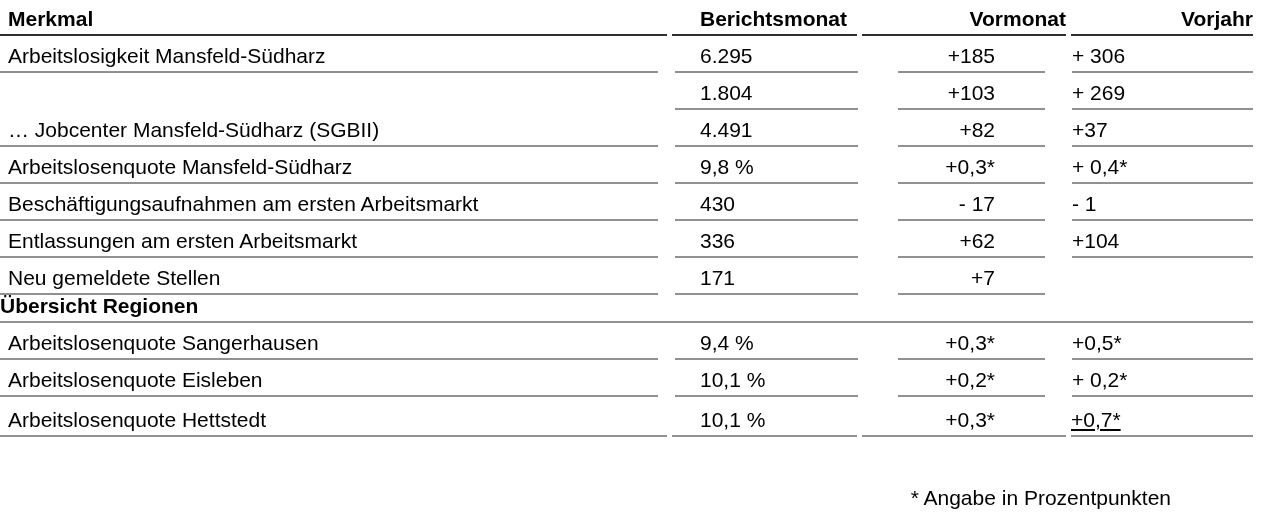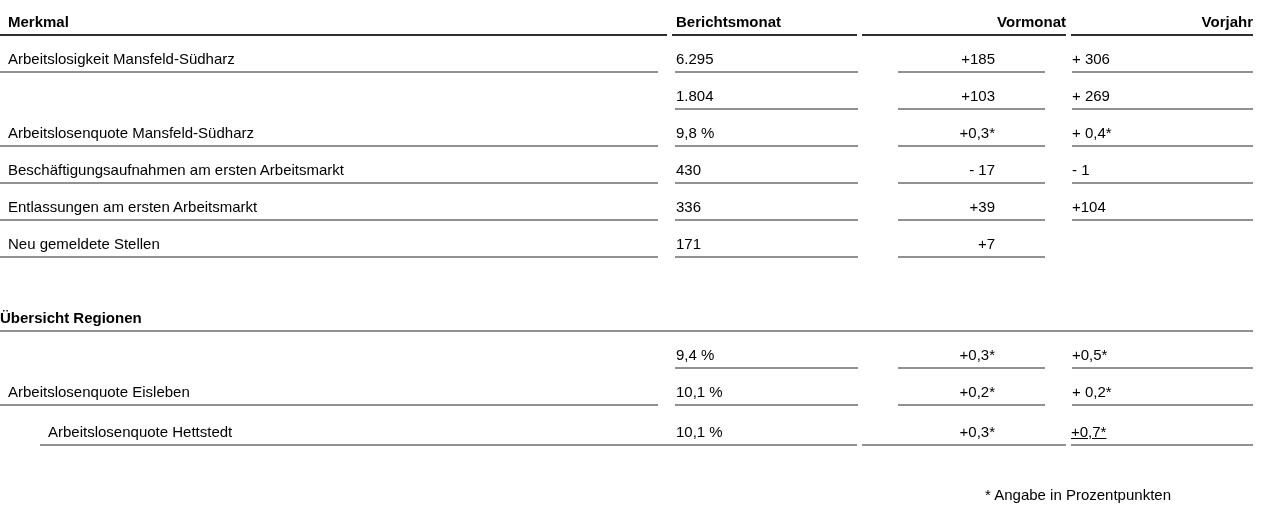--- a/index.html
+++ b/index.html
@@ -1,48 +1,48 @@
 <!DOCTYPE html>
 <html><head>
 <meta charset="utf-8">
 <style>
   * { margin:0; padding:0; box-sizing:border-box; }
   html,body { background:#ffffff; }
   .page {
     position:relative; width:1280px; height:531px; background:#ffffff;
     font-family:"Liberation Sans","DejaVu Sans",sans-serif;
-    font-size:15px; color:#000; overflow:hidden;
+    font-size:21px; color:#000; overflow:hidden;
   }
   .tbl { position:absolute; left:0; top:2px; width:1253px; }
   .row { position:relative; height:37px; }
   .cell {
     position:absolute; top:0; bottom:0; display:flex; align-items:flex-end;
     border-bottom:2px solid #919191;
   }
   .cell span { display:block; padding-bottom:4px; line-height:1.05; white-space:pre; }
   .c1 { left:0; width:658px; }   .c1 span { padding-left:8px; }
-  .c2 { left:675px; width:183px; } .c2 span { padding-left:1px; }
+  .c2 { left:675px; width:183px; } .c2 span { padding-left:1px;margin-left:24px; }
   .c3 { left:898px; width:147px; justify-content:flex-end; } .c3 span { padding-right:50px; }
   .c4 { left:1072px; width:181px; } .c4 span { padding-right:82px; }
 
   
   .header-row { height:34px; font-weight:bold; }
   .header-row .cell { border-bottom-color:#2e2e2e; }
   .header-row .c1 { width:667px; }
   .header-row .c2 { left:672px; width:185px; } .header-row .c2 span { padding-left:4px; }
   .header-row .c3 { left:862px; width:204px; justify-content:flex-end; } .header-row .c3 span { padding-right:0; }
   .header-row .c4 { left:1071px; width:182px; justify-content:flex-end; } .header-row .c4 span { padding-right:0; }
 
   
-  .section-row { height:28px; font-weight:bold;margin-top:46px; }
+  .section-row { height:28px; font-weight:bold; }
   .section-row .cell { left:0; width:1253px; }
 
   
   .last-row { height:40px; }
-  .last-row .c1 { width:667px;margin-left:40px; }
+  .last-row .c1 { width:667px; }
   .last-row .c2 { left:672px; width:185px; } .last-row .c2 span { padding-left:4px; }
   .last-row .c3 { left:862px; width:204px; } .last-row .c3 span { padding-right:71px; }
   .last-row .c4 { left:1071px; width:182px; } .last-row .c4 span { padding-right:82px;text-decoration:underline; }
 
   .footnote { position:absolute; top:486px; left:0; width:1171px; text-align:right; }
 </style>
 </head>
 <body>
 
 <div class="page">
@@ -84,20 +84,34 @@
           </div>
     <div class="cell c3">
             <span>+103</span>
           </div>
     <div class="cell c4">
             <span>+ 269</span>
           </div>
   </div>
         <div class="row">
     <div class="cell c1">
+            <span>… Jobcenter Mansfeld-Südharz (SGBII)</span>
+          </div>
+    <div class="cell c2">
+            <span>4.491</span>
+          </div>
+    <div class="cell c3">
+            <span>+82</span>
+          </div>
+    <div class="cell c4">
+            <span>+37</span>
+          </div>
+  </div>
+        <div class="row">
+    <div class="cell c1">
             <span>Arbeitslosenquote Mansfeld-Südharz</span>
           </div>
     <div class="cell c2">
             <span>9,8 %</span>
           </div>
     <div class="cell c3">
             <span>+0,3*</span>
           </div>
     <div class="cell c4">
             <span>+ 0,4*</span>
@@ -118,21 +132,21 @@
           </div>
   </div>
         <div class="row">
     <div class="cell c1">
             <span>Entlassungen am ersten Arbeitsmarkt</span>
           </div>
     <div class="cell c2">
             <span>336</span>
           </div>
     <div class="cell c3">
-            <span>+39</span>
+            <span>+62</span>
           </div>
     <div class="cell c4">
             <span>+104</span>
           </div>
   </div>
         <div class="row">
     <div class="cell c1">
             <span>Neu gemeldete Stellen</span>
           </div>
     <div class="cell c2">
@@ -141,20 +155,23 @@
     <div class="cell c3">
             <span>+7</span>
           </div>
   </div>
         <div class="row section-row">
     <div class="cell">
             <span>Übersicht Regionen</span>
           </div>
   </div>
         <div class="row">
+    <div class="cell c1">
+            <span>Arbeitslosenquote Sangerhausen</span>
+          </div>
     <div class="cell c2">
             <span>9,4 %</span>
           </div>
     <div class="cell c3">
             <span>+0,3*</span>
           </div>
     <div class="cell c4">
             <span>+0,5*</span>
           </div>
   </div>

